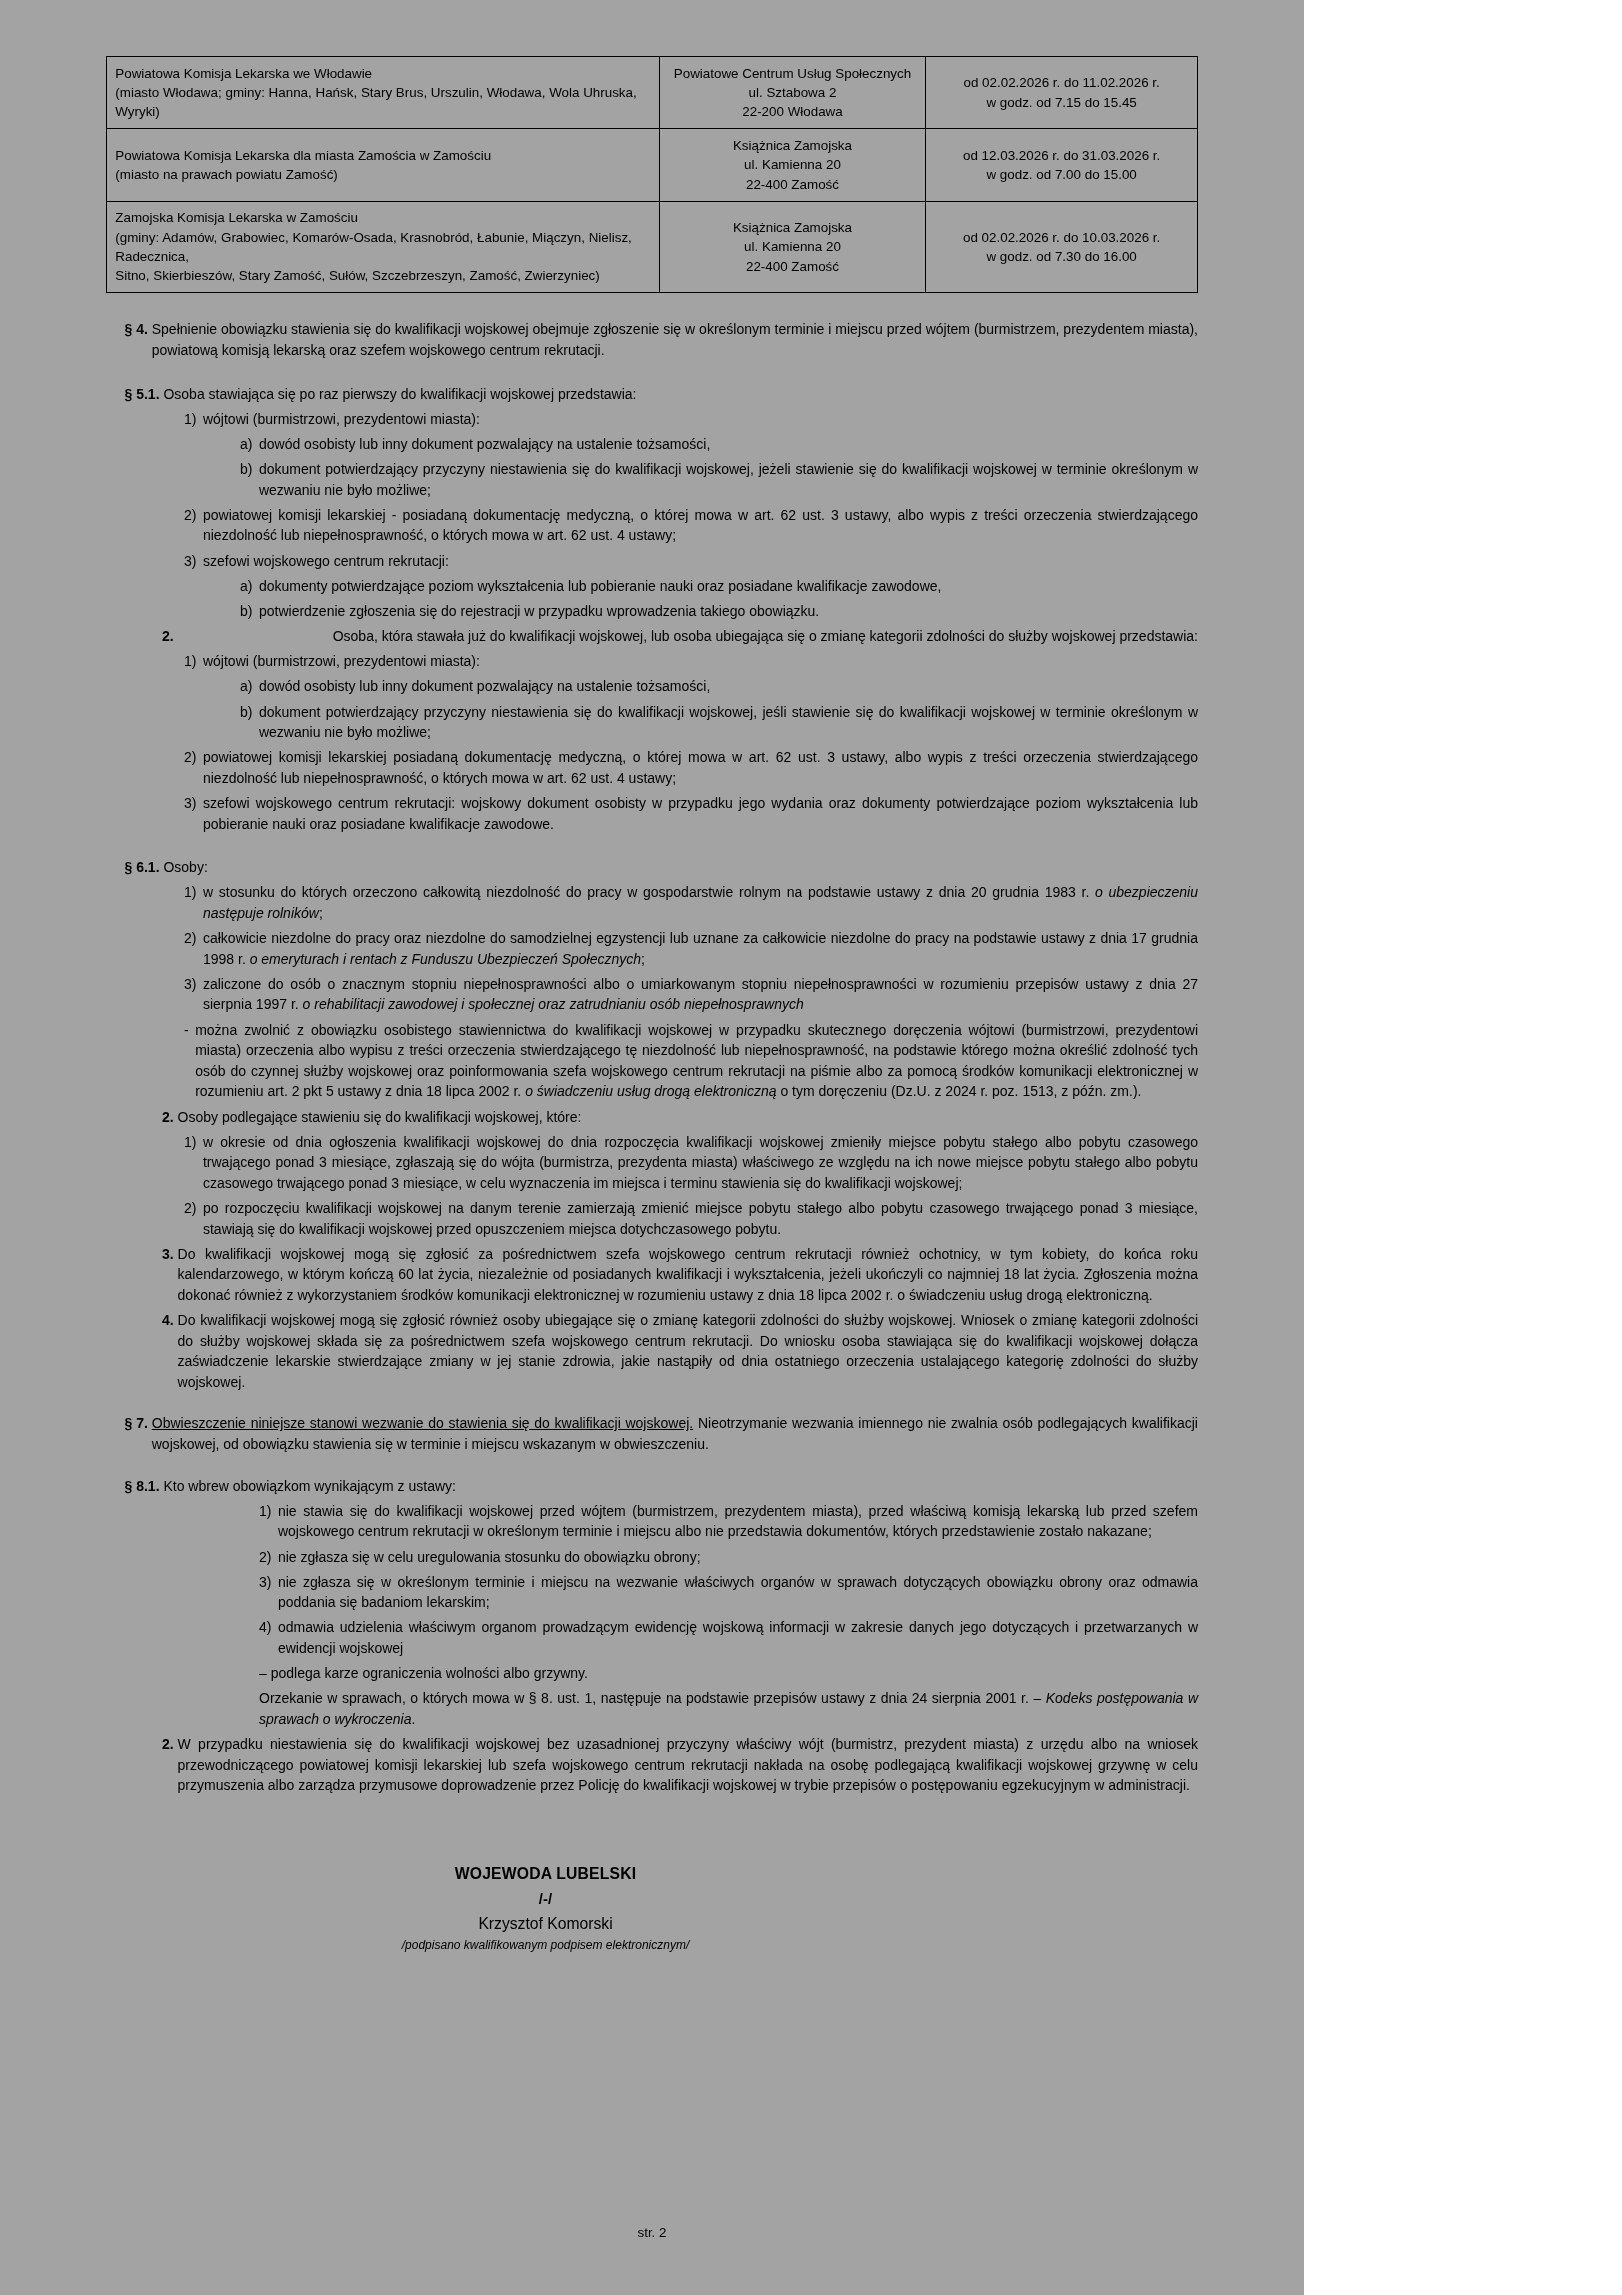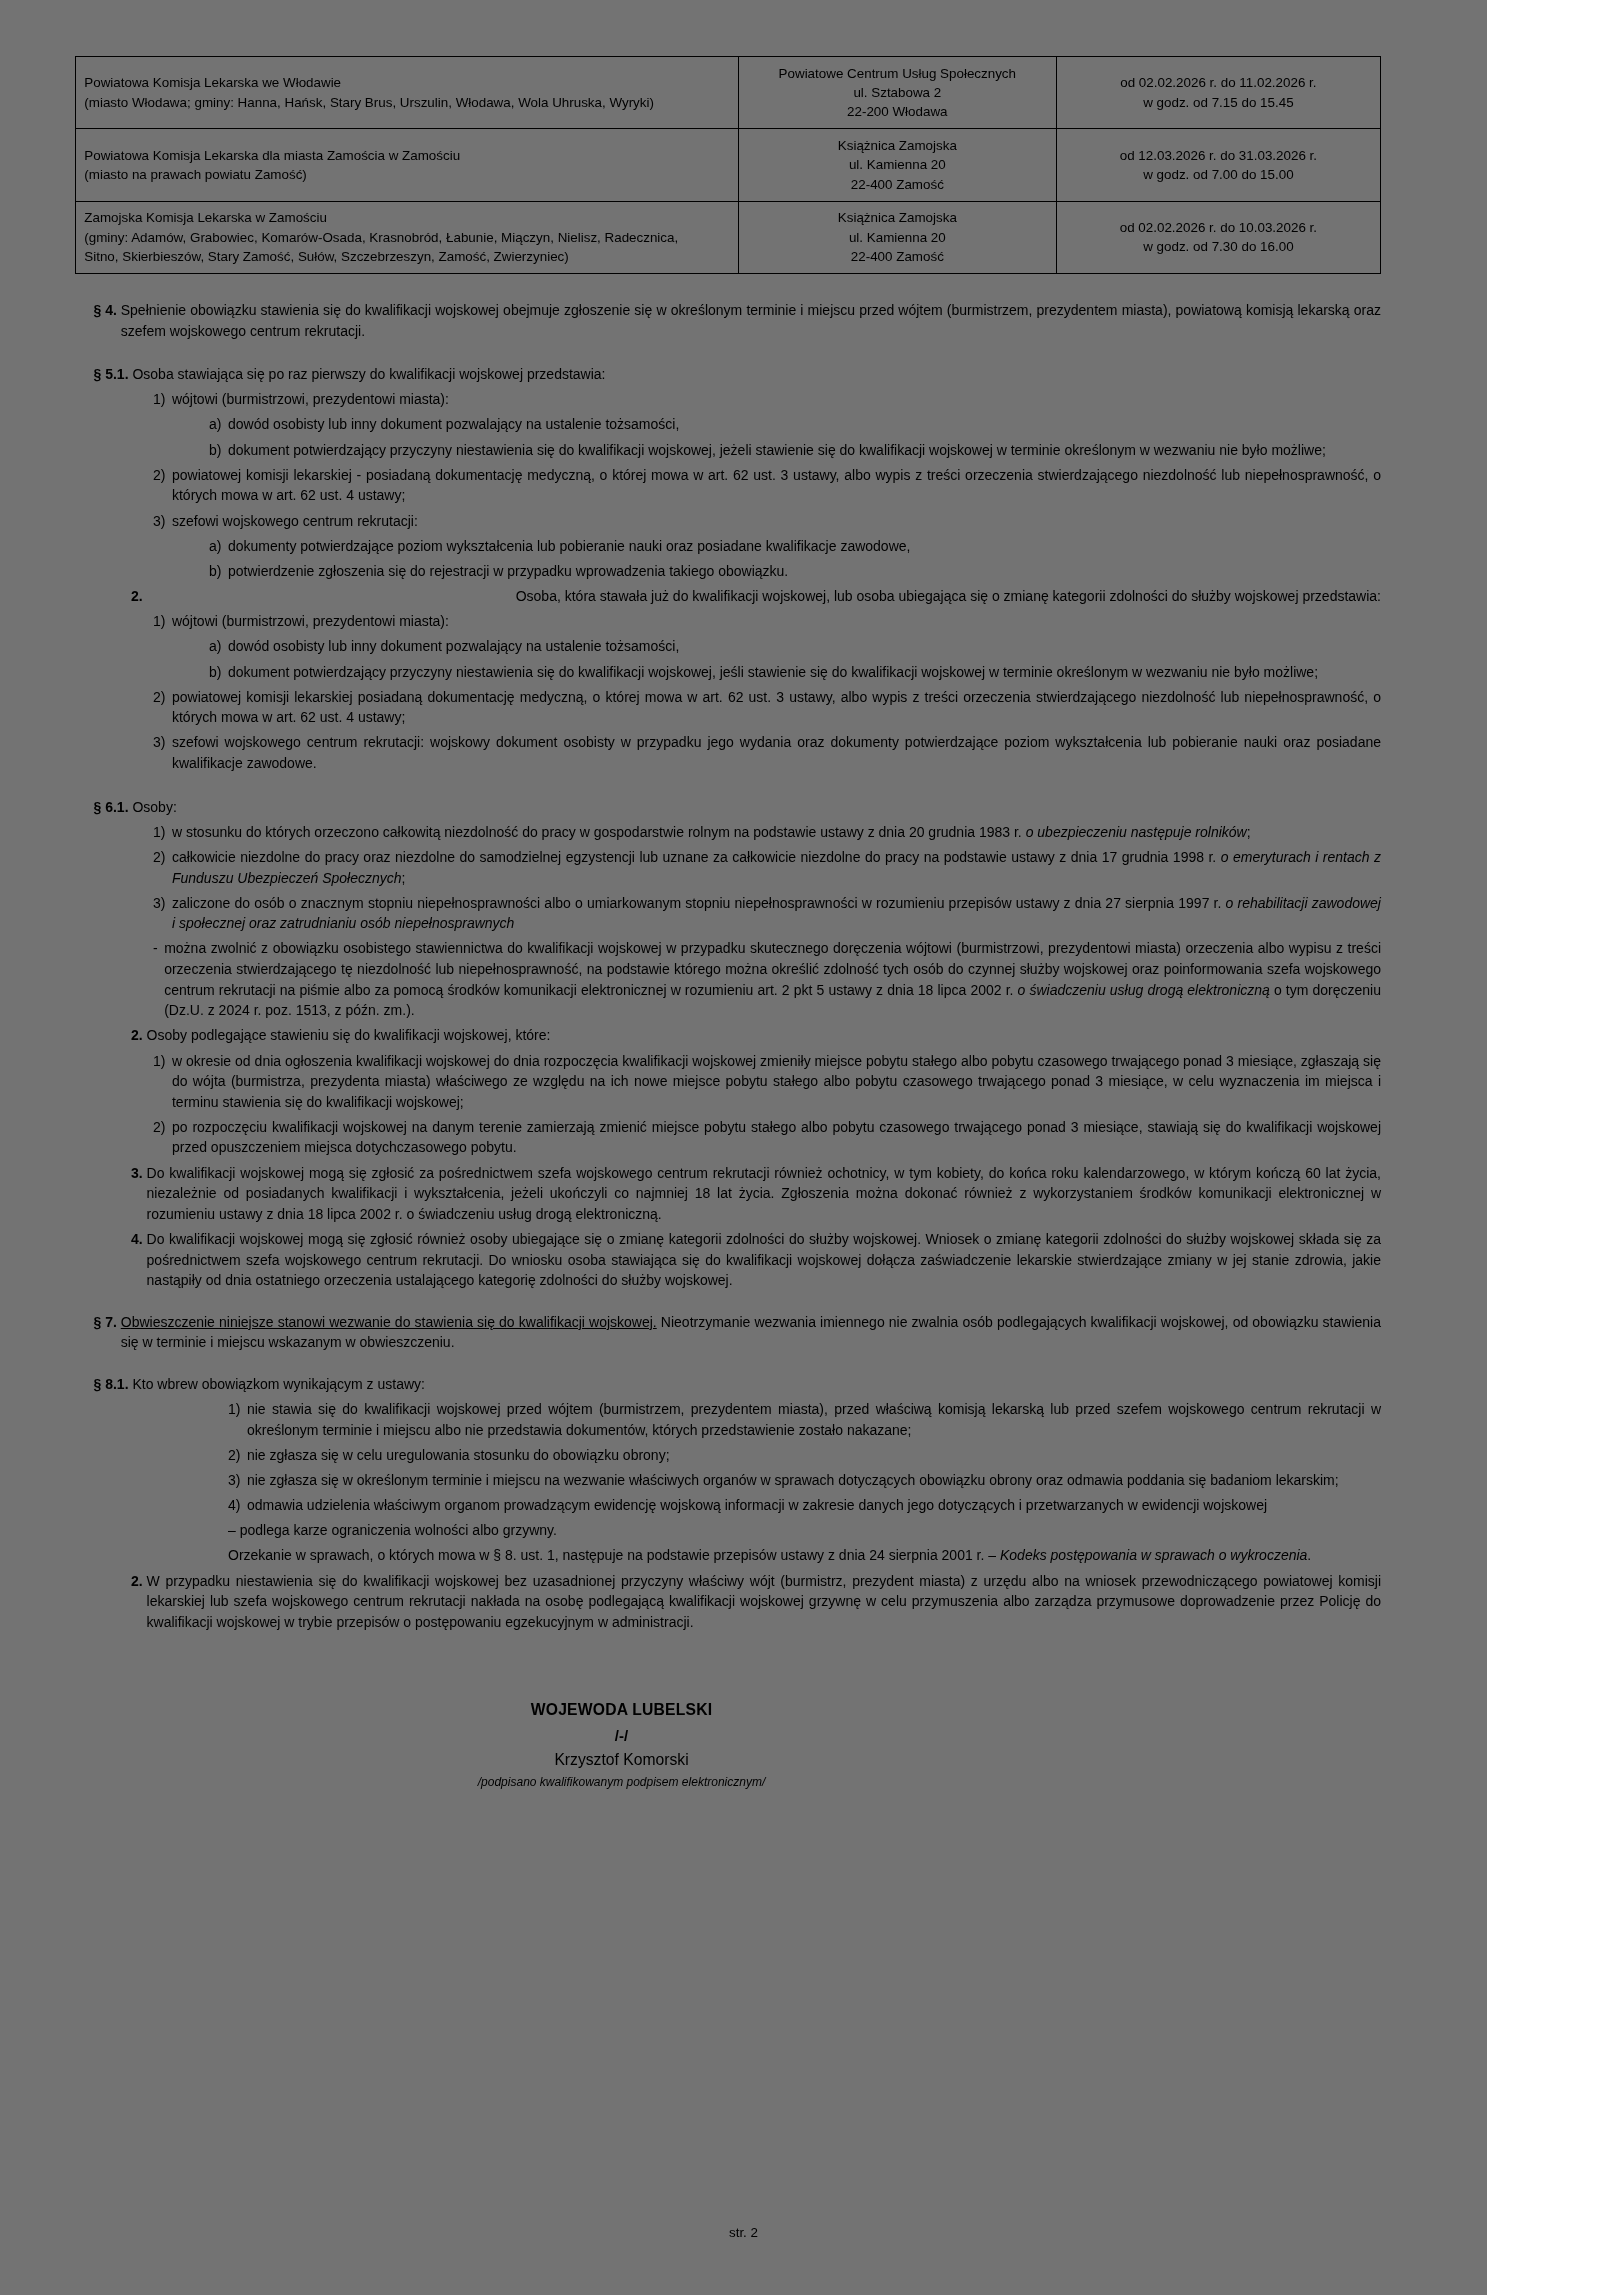--- a/index.html
+++ b/index.html
@@ -8,25 +8,25 @@
     background: #ffffff;
   }
   body {
     width: 1623px;
     font-family: "Liberation Sans", sans-serif;
     color: #000000;
     -webkit-font-smoothing: antialiased;
   }
   .page {
     position: relative;
-    width: 1487px;
+    width: 1304px;
     min-height: 2295px;
     box-sizing: border-box;
-    padding: 56px 106px 28px 75px;
-    background: #737373;
+    padding: 56px 106px 28px 106px;
+    background: #a3a3a3;
   }
 
   
   table.committees {
     border-collapse: collapse;
     width: 100%;
     table-layout: fixed;
   }
   table.committees td {
     border: 1.4px solid #000000;

